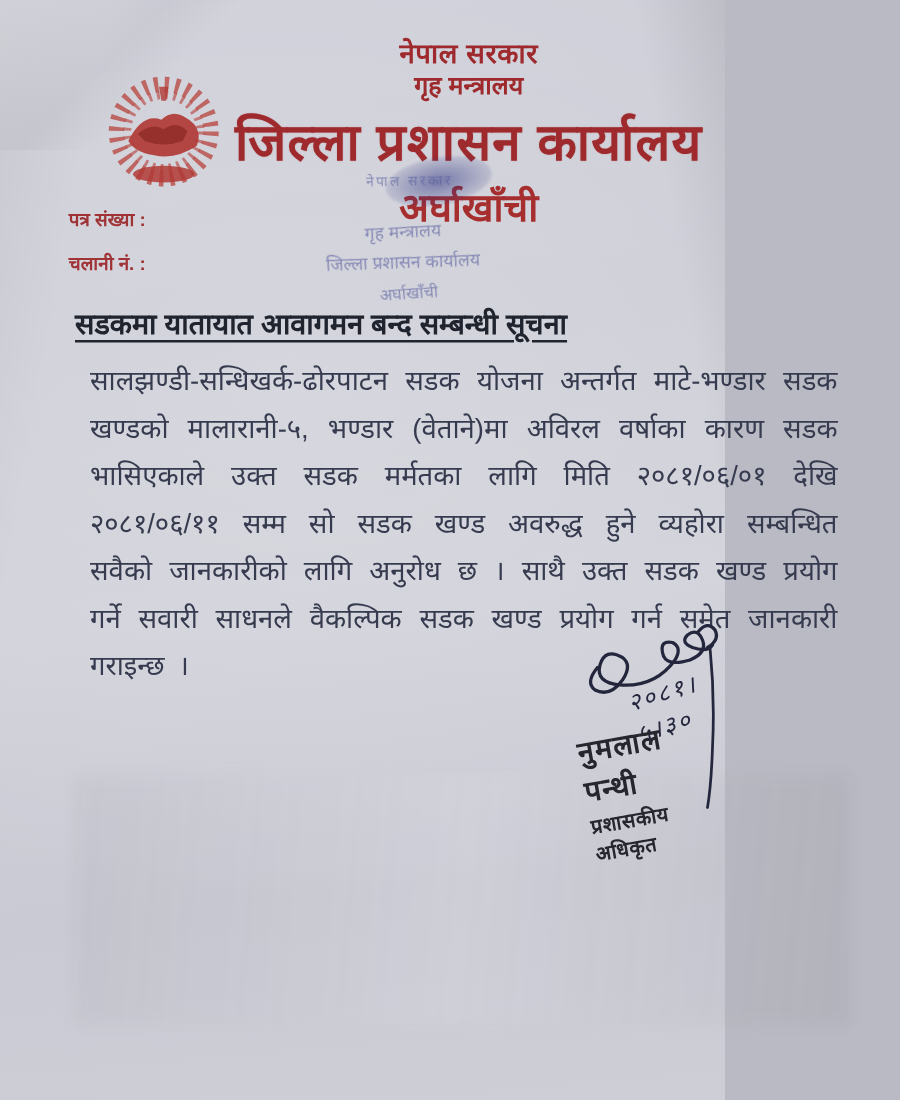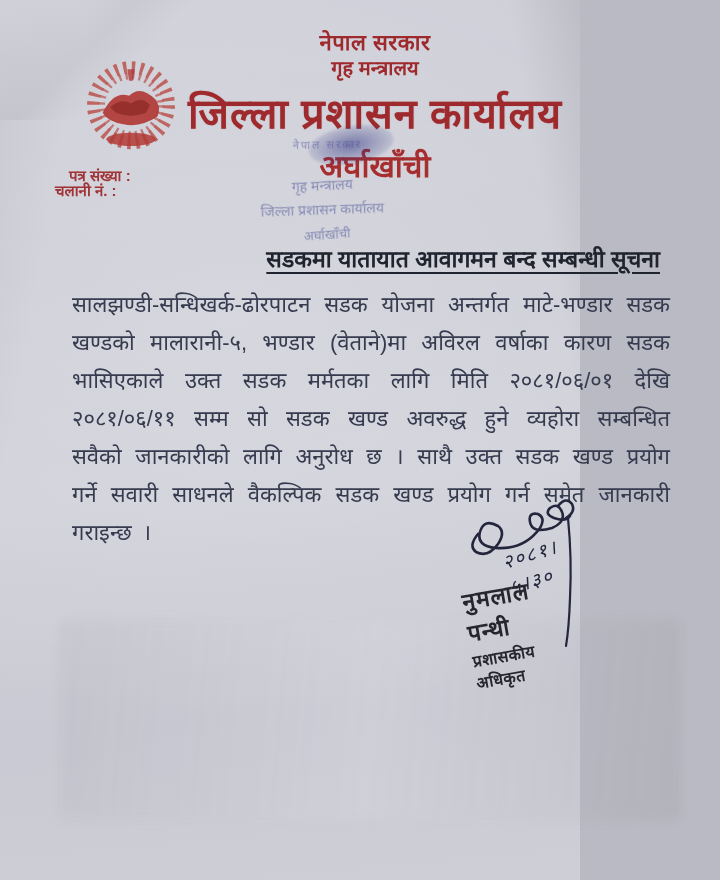--- a/index.html
+++ b/index.html
@@ -25,35 +25,35 @@
   .red{color:#9e2a2d;}
   .hdr{position:absolute;left:55px;width:640px;text-align:center;font-weight:bold;}
   .hdr-l1{top:26px;font-size:22px;letter-spacing:.5px;}
   .hdr-l2{top:54px;font-size:20px;}
   .hdr-office{top:84px;font-size:41px;letter-spacing:1px;text-shadow:0 0 1px rgba(158,42,45,.4);}
   .hdr-district{top:144px;font-size:31px;color:#a72e2f;}
 
   .emblem{position:absolute;left:72px;top:58px;width:118px;height:104px;}
 
   .ref{position:absolute;left:55px;font-size:15px;font-weight:bold;color:#a03335;}
-  .ref-1{top:165px;margin-left:14px;}
-  .ref-2{top:180px;}
+  .ref-1{top:165px;}
+  .ref-2{top:200px;}
 
   
   .inkstamp{position:absolute;left:240px;top:128px;width:220px;height:115px;
     color:#565b9d;transform:rotate(-7deg);opacity:.62;filter:blur(.4px);pointer-events:none;}
   .inkstamp .s1{position:absolute;left:58px;top:6px;font-size:11px;transform:rotate(6deg);letter-spacing:2px;}
   .inkstamp .s2{position:absolute;left:52px;top:44px;font-size:14px;transform:rotate(4deg);}
   .inkstamp .s3{position:absolute;left:18px;top:68px;font-size:14px;transform:rotate(5deg);}
   .inkstamp .s4{position:absolute;left:58px;top:94px;font-size:13px;transform:rotate(3deg);}
   .inkblob{position:absolute;left:308px;top:126px;width:86px;height:38px;border-radius:50%;
     background:radial-gradient(ellipse at 50% 50%, rgba(44,48,128,.55), rgba(44,48,128,.12) 70%, rgba(44,48,128,0));
     transform:rotate(-10deg);filter:blur(1px);pointer-events:none;}
 
-  .notice-title{position:absolute;left:60px;top:242px;width:600px;text-align:right;
+  .notice-title{position:absolute;left:60px;top:242px;width:600px;text-align:left;
     font-size:23px;font-weight:bold;color:#20242f;text-decoration:underline;
     text-underline-offset:5px;text-decoration-thickness:2px;}
 
   .body-text{position:absolute;left:62px;top:286px;width:598px;
     font-size:22px;line-height:38px;color:#363b4f;text-align:justify;word-spacing:5px;margin-left:10px;}
 
   .date-line{position:absolute;left:66px;top:518px;font-size:20px;color:#363b4f;}
 
   .sig-svg{position:absolute;left:440px;top:488px;width:230px;height:170px;}
   .sig-date{position:absolute;left:505px;top:538px;font-size:19px;color:#23263c;

